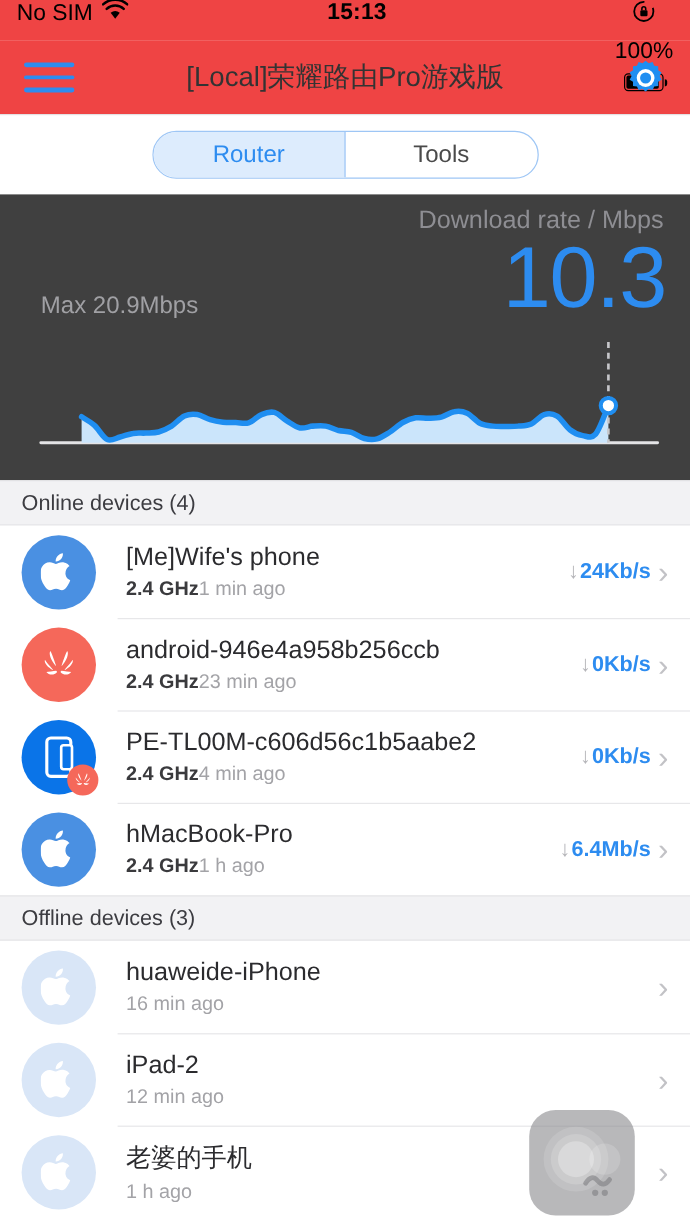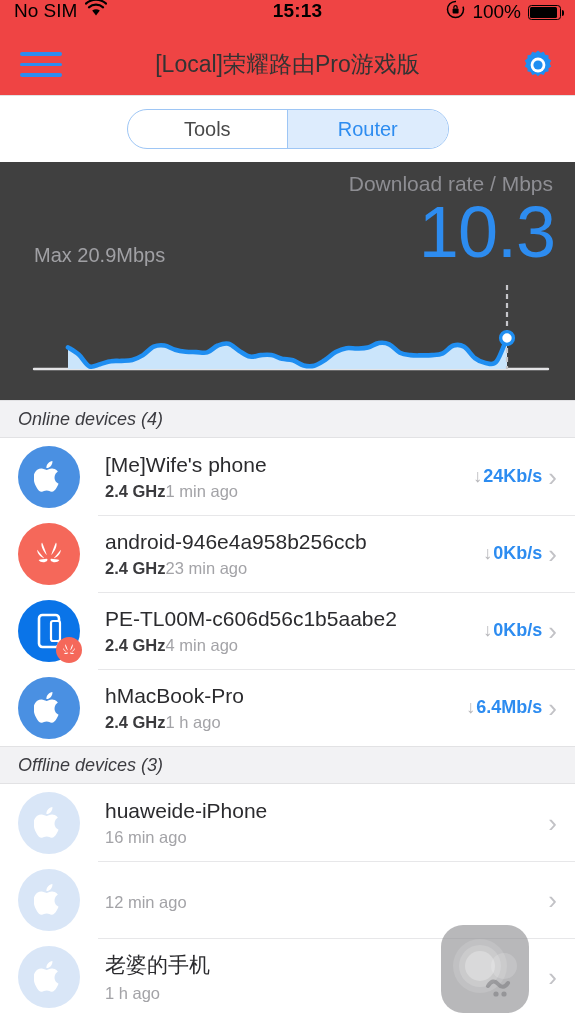--- a/index.html
+++ b/index.html
@@ -15,21 +15,21 @@
   .statusbar {
     position: absolute; top: 0; left: 0; width: 575px; height: 34px;
     background: #ef4444;
     display: flex; align-items: flex-start;
     padding: 0 14px;
     font-size: 19px; color: #000;
   }
   .sb-left { display: flex; align-items: center; gap: 8px; }
   .sb-center { position: absolute; left: 0; width: 575px; text-align: center;
                font-size: 19px; font-weight: bold; letter-spacing: .2px; padding-left: 20px; }
-  .sb-right { margin-left: auto; display: flex; align-items: center; gap: 7px; z-index: 2; }
+  .sb-right { margin-left: auto; display: flex; align-items: center; gap: 7px; z-index: 2; flex-direction: column; }
   .sb-text { font-size: 19px; }
   .wifi-ico { display: inline-block; }
   .batt {
     width: 33px; height: 15px; border: 1.6px solid #000; border-radius: 3.5px;
     position: relative; display: inline-block;
   }
   .batt::after {
     content: ""; position: absolute; right: -4px; top: 4px;
     width: 2.5px; height: 6px; background: #000; border-radius: 0 2px 2px 0;
   }
@@ -72,21 +72,21 @@
   .dl-label { position: absolute; right: 22px; top: 10px; font-size: 21px; color: #8e8e93; }
   .dl-value { position: absolute; right: 20px; top: 34px; font-size: 72px; color: #2d8cf0;
               line-height: 1; letter-spacing: -1px; }
   .max-label { position: absolute; left: 34px; top: 82px; font-size: 20px; color: #a0a0a4; }
   .chart { position: absolute; left: 0; top: 110px; width: 575px; height: 108px; }
 
   
   .section-head {
     background: #f2f2f4; height: 38px; display: flex; align-items: center;
     padding: 4px 18px; font-size: 18px; color: #3c3c41;
-    border-top: 1px solid #e2e2e4; border-bottom: 1px solid #e2e2e4; font-style: italic;
+    border-top: 1px solid #e2e2e4; border-bottom: 1px solid #e2e2e4;
   }
 
   
   .dev-row { position: relative; height: 77px; display: flex; align-items: center;
              background: #fff; padding-left: 18px; padding-right: 18px; cursor: pointer; gap: 7px; }
   .dev-row .divider { position: absolute; left: 98px; right: 0; top: 0; height: 1px; background: #e7e7e9; }
   .avatar { width: 62px; height: 62px; border-radius: 50%; flex: 0 0 62px;
             display: flex; align-items: center; justify-content: center; position: relative; }
   .av-apple   { background: #4a90e2; }
   .av-huawei  { background: #f5685a; }
@@ -154,22 +154,22 @@
       <svg width="34" height="34" viewBox="0 0 34 34">
         <path d="M17 2.6 l2.6 2.1 3.2-1 1.4 3.1 3.3.4.0 3.4 2.8 1.8-1.6 3 1.6 3-2.8 1.8.0 3.4-3.3.4-1.4 3.1-3.2-1-2.6 2.1-2.6-2.1-3.2 1-1.4-3.1-3.3-.4.0-3.4-2.8-1.8 1.6-3-1.6-3 2.8-1.8.0-3.4 3.3-.4 1.4-3.1 3.2 1z" fill="#1f8ef1"></path>
         <circle cx="17" cy="17" r="7.4" fill="#ffffff"></circle>
         <circle cx="17" cy="17" r="4.6" fill="#1f8ef1"></circle>
       </svg>
     </div>
   </div>
 
   <div class="seg-wrap">
     <div class="seg">
+      <div class="seg-item active">Router</div>
       <div class="seg-item">Tools</div>
-      <div class="seg-item active">Router</div>
     </div>
   </div>
 
   <div class="speed-panel">
     <div class="dl-label">Download rate / Mbps</div>
     <div class="dl-value">10.3</div>
     <div class="max-label">Max 20.9Mbps</div>
     <div class="chart">
       <svg id="chart-svg" width="575" height="108" viewBox="0 0 575 108" preserveAspectRatio="none">
         <line x1="34" y1="97" x2="548" y2="97" stroke="#e4e4e6" stroke-width="2.4" stroke-linecap="round"></line>
@@ -280,20 +280,21 @@
         </div>
       </div>
       <div class="dev-row">
         <div class="divider"></div>
         <div class="avatar av-offline">
           <svg width="30" height="34" viewBox="0 0 30 34">
             <path fill="#ffffff" d="M20.6 17.6c0-4 3.2-5.9 3.3-6-1.8-2.6-4.6-3-5.6-3.1-2.4-.2-4.7 1.4-5.9 1.4-1.2 0-3.1-1.4-5.1-1.3-2.6 0-5 1.5-6.4 3.8-2.7 4.7-.7 11.7 2 15.5 1.3 1.9 2.8 4 4.8 3.9 1.9-.1 2.6-1.2 5-1.2 2.3 0 3 1.2 5 1.2 2.1 0 3.4-1.9 4.7-3.8 1.5-2.2 2.1-4.3 2.1-4.4-.1 0-4-1.5-4-6zM16.9 5.9c1-1.3 1.7-3 1.5-4.8-1.5.1-3.3 1-4.4 2.3-1 1.1-1.8 2.9-1.6 4.6 1.6.1 3.4-.8 4.5-2.1z"></path>
           </svg>
         </div>
         <div class="dev-mid">
+          <div class="dev-name">iPad-2</div>
           <div class="dev-sub"><span>12 min ago</span></div>
         </div>
         <div class="dev-right">
           <span class="chev">›</span>
         </div>
       </div>
       <div class="dev-row">
         <div class="divider"></div>
         <div class="avatar av-offline">
           <svg width="30" height="34" viewBox="0 0 30 34">

